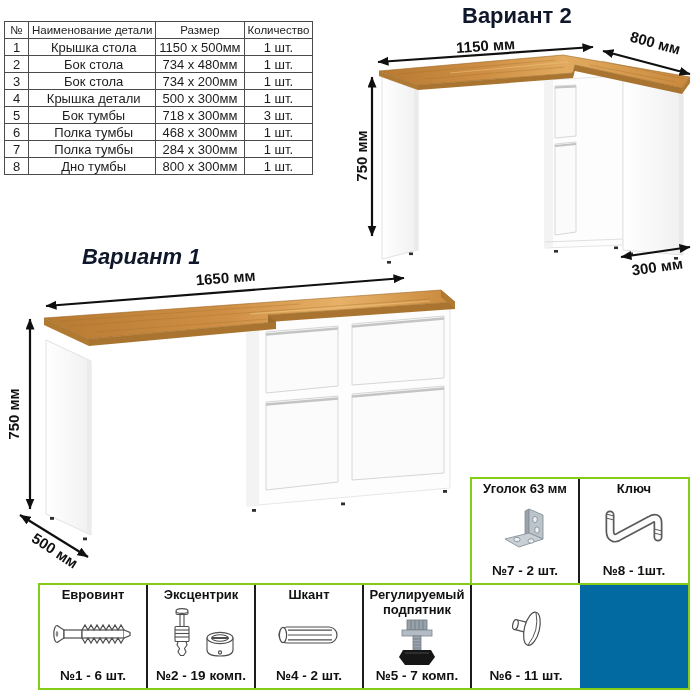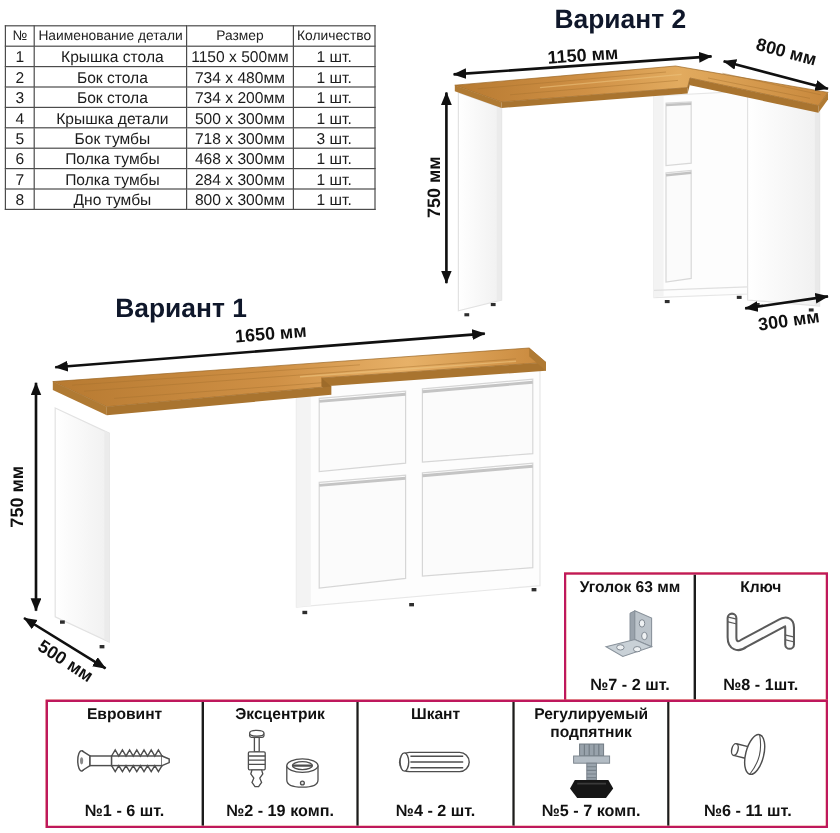--- a/index.html
+++ b/index.html
@@ -10,32 +10,32 @@
   
   .parts-table{position:absolute;left:4px;top:21px;border-collapse:collapse;table-layout:fixed;}
   .parts-table th,.parts-table td{border:1.6px solid #4b4b4b;text-align:center;font-size:13px;
         padding:0 3px;height:17px;line-height:15px;white-space:nowrap;font-weight:400;overflow:hidden;}
   .parts-table th{font-size:11.5px;color:#222;}
   .parts-table td.cell-name{text-align:center;padding-left:6px;}
 
   
   .variant-title{position:absolute;font-size:22px;font-weight:bold;white-space:nowrap;color:#0f172a;}
   #v2-title{left:462px;top:3px;}
-  #v1-title{left:96px;top:244px;}
+  #v1-title{left:82px;top:244px;font-style:italic;}
 
   .drawing{position:absolute;}
   #v2-svg{left:340px;top:24px;}
   #v1-svg{left:0px;top:262px;}
 
   svg text.dim{font-family:"Liberation Sans",sans-serif;font-weight:bold;font-size:15px;fill:#101010;}
 
   
-  .hw-grid{position:absolute;display:grid;border:2px solid #be185d;background:#fdba74;}
+  .hw-grid{position:absolute;display:grid;border:2px solid #84cc16;background:#0369a1;}
   #hw-top{left:470px;top:477px;width:220px;height:108px;grid-template-columns:repeat(2,1fr);}
-  #hw-bottom{left:38px;top:583px;width:652px;height:107px;grid-template-columns:repeat(5,1fr);}
+  #hw-bottom{left:38px;top:583px;width:652px;height:107px;grid-template-columns:repeat(6,1fr);}
   .hw-cell{border-right:2px solid #1c1c1c;display:flex;flex-direction:column;align-items:center;
            padding:3px 2px 5px;background:#fff;min-width:0;}
   .hw-cell:last-child{border-right:none;justify-content:center;}
   .hw-title{font-weight:bold;font-size:13px;line-height:1.12;text-align:center;color:#111;}
   .hw-icon{flex:1;display:flex;align-items:center;justify-content:center;}
   .hw-count{font-weight:bold;font-size:13.5px;color:#111;margin-top:auto;white-space:nowrap;}
 </style>
 </head>
 <body>
 

